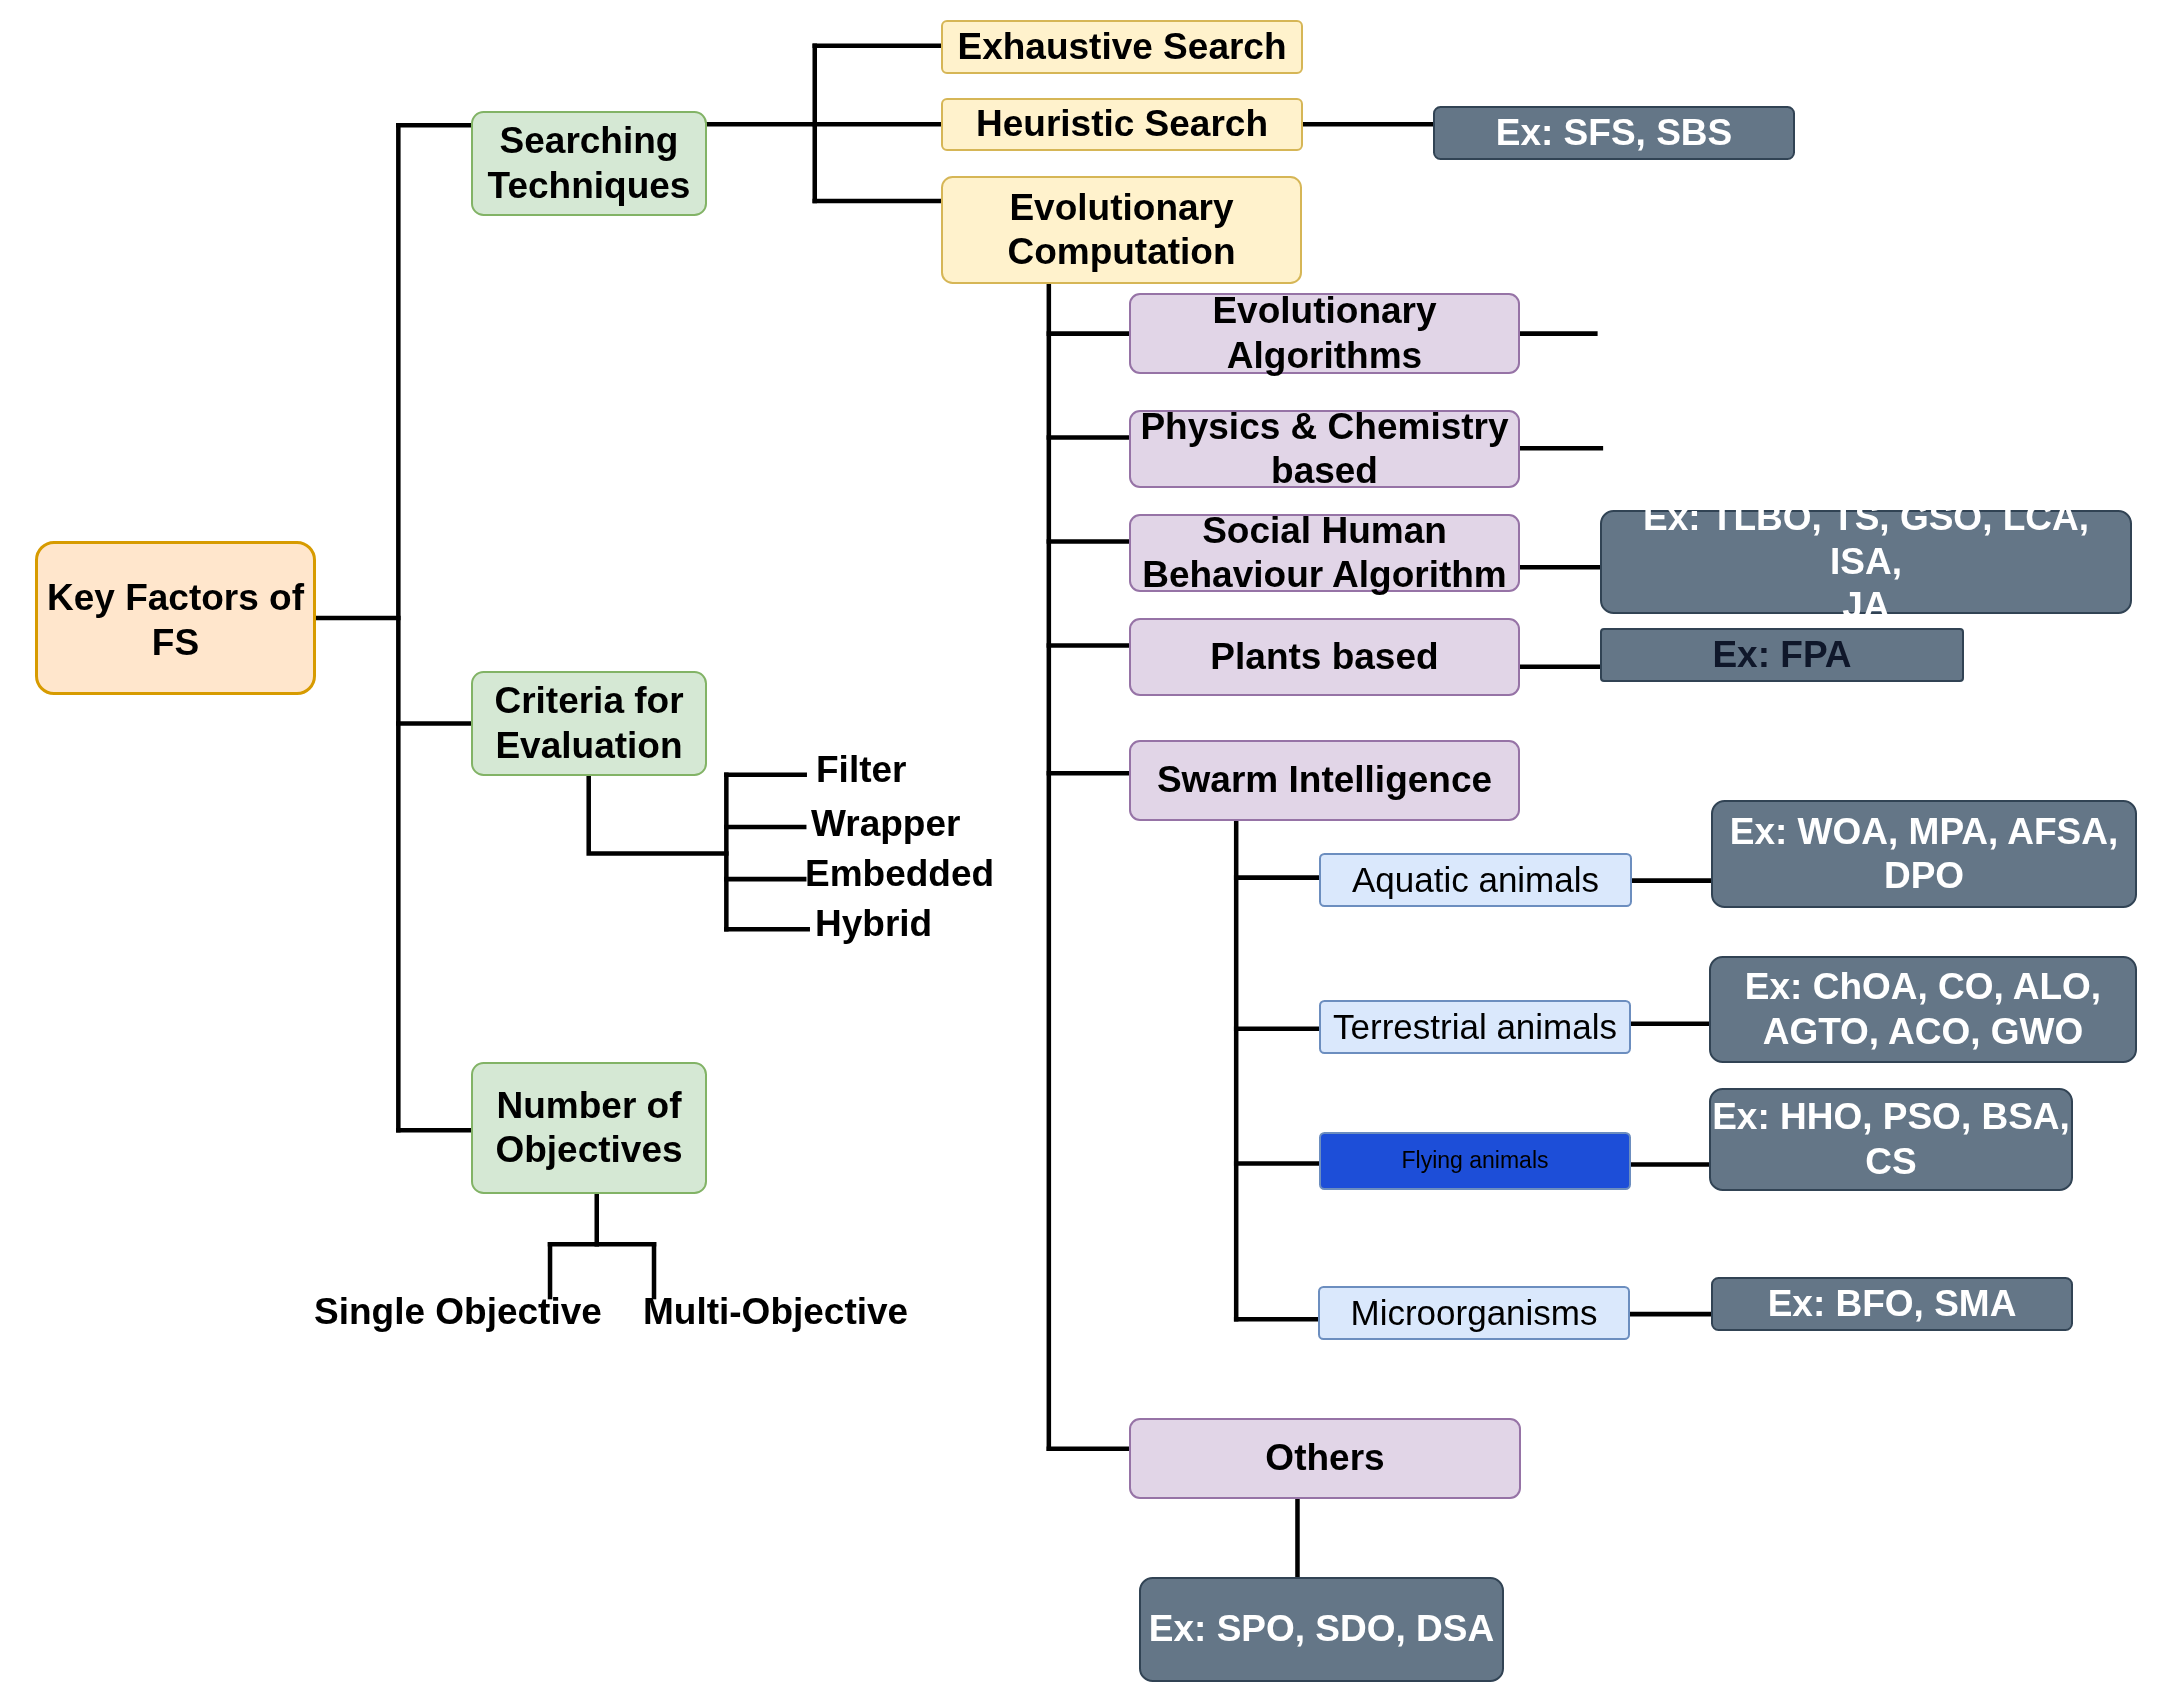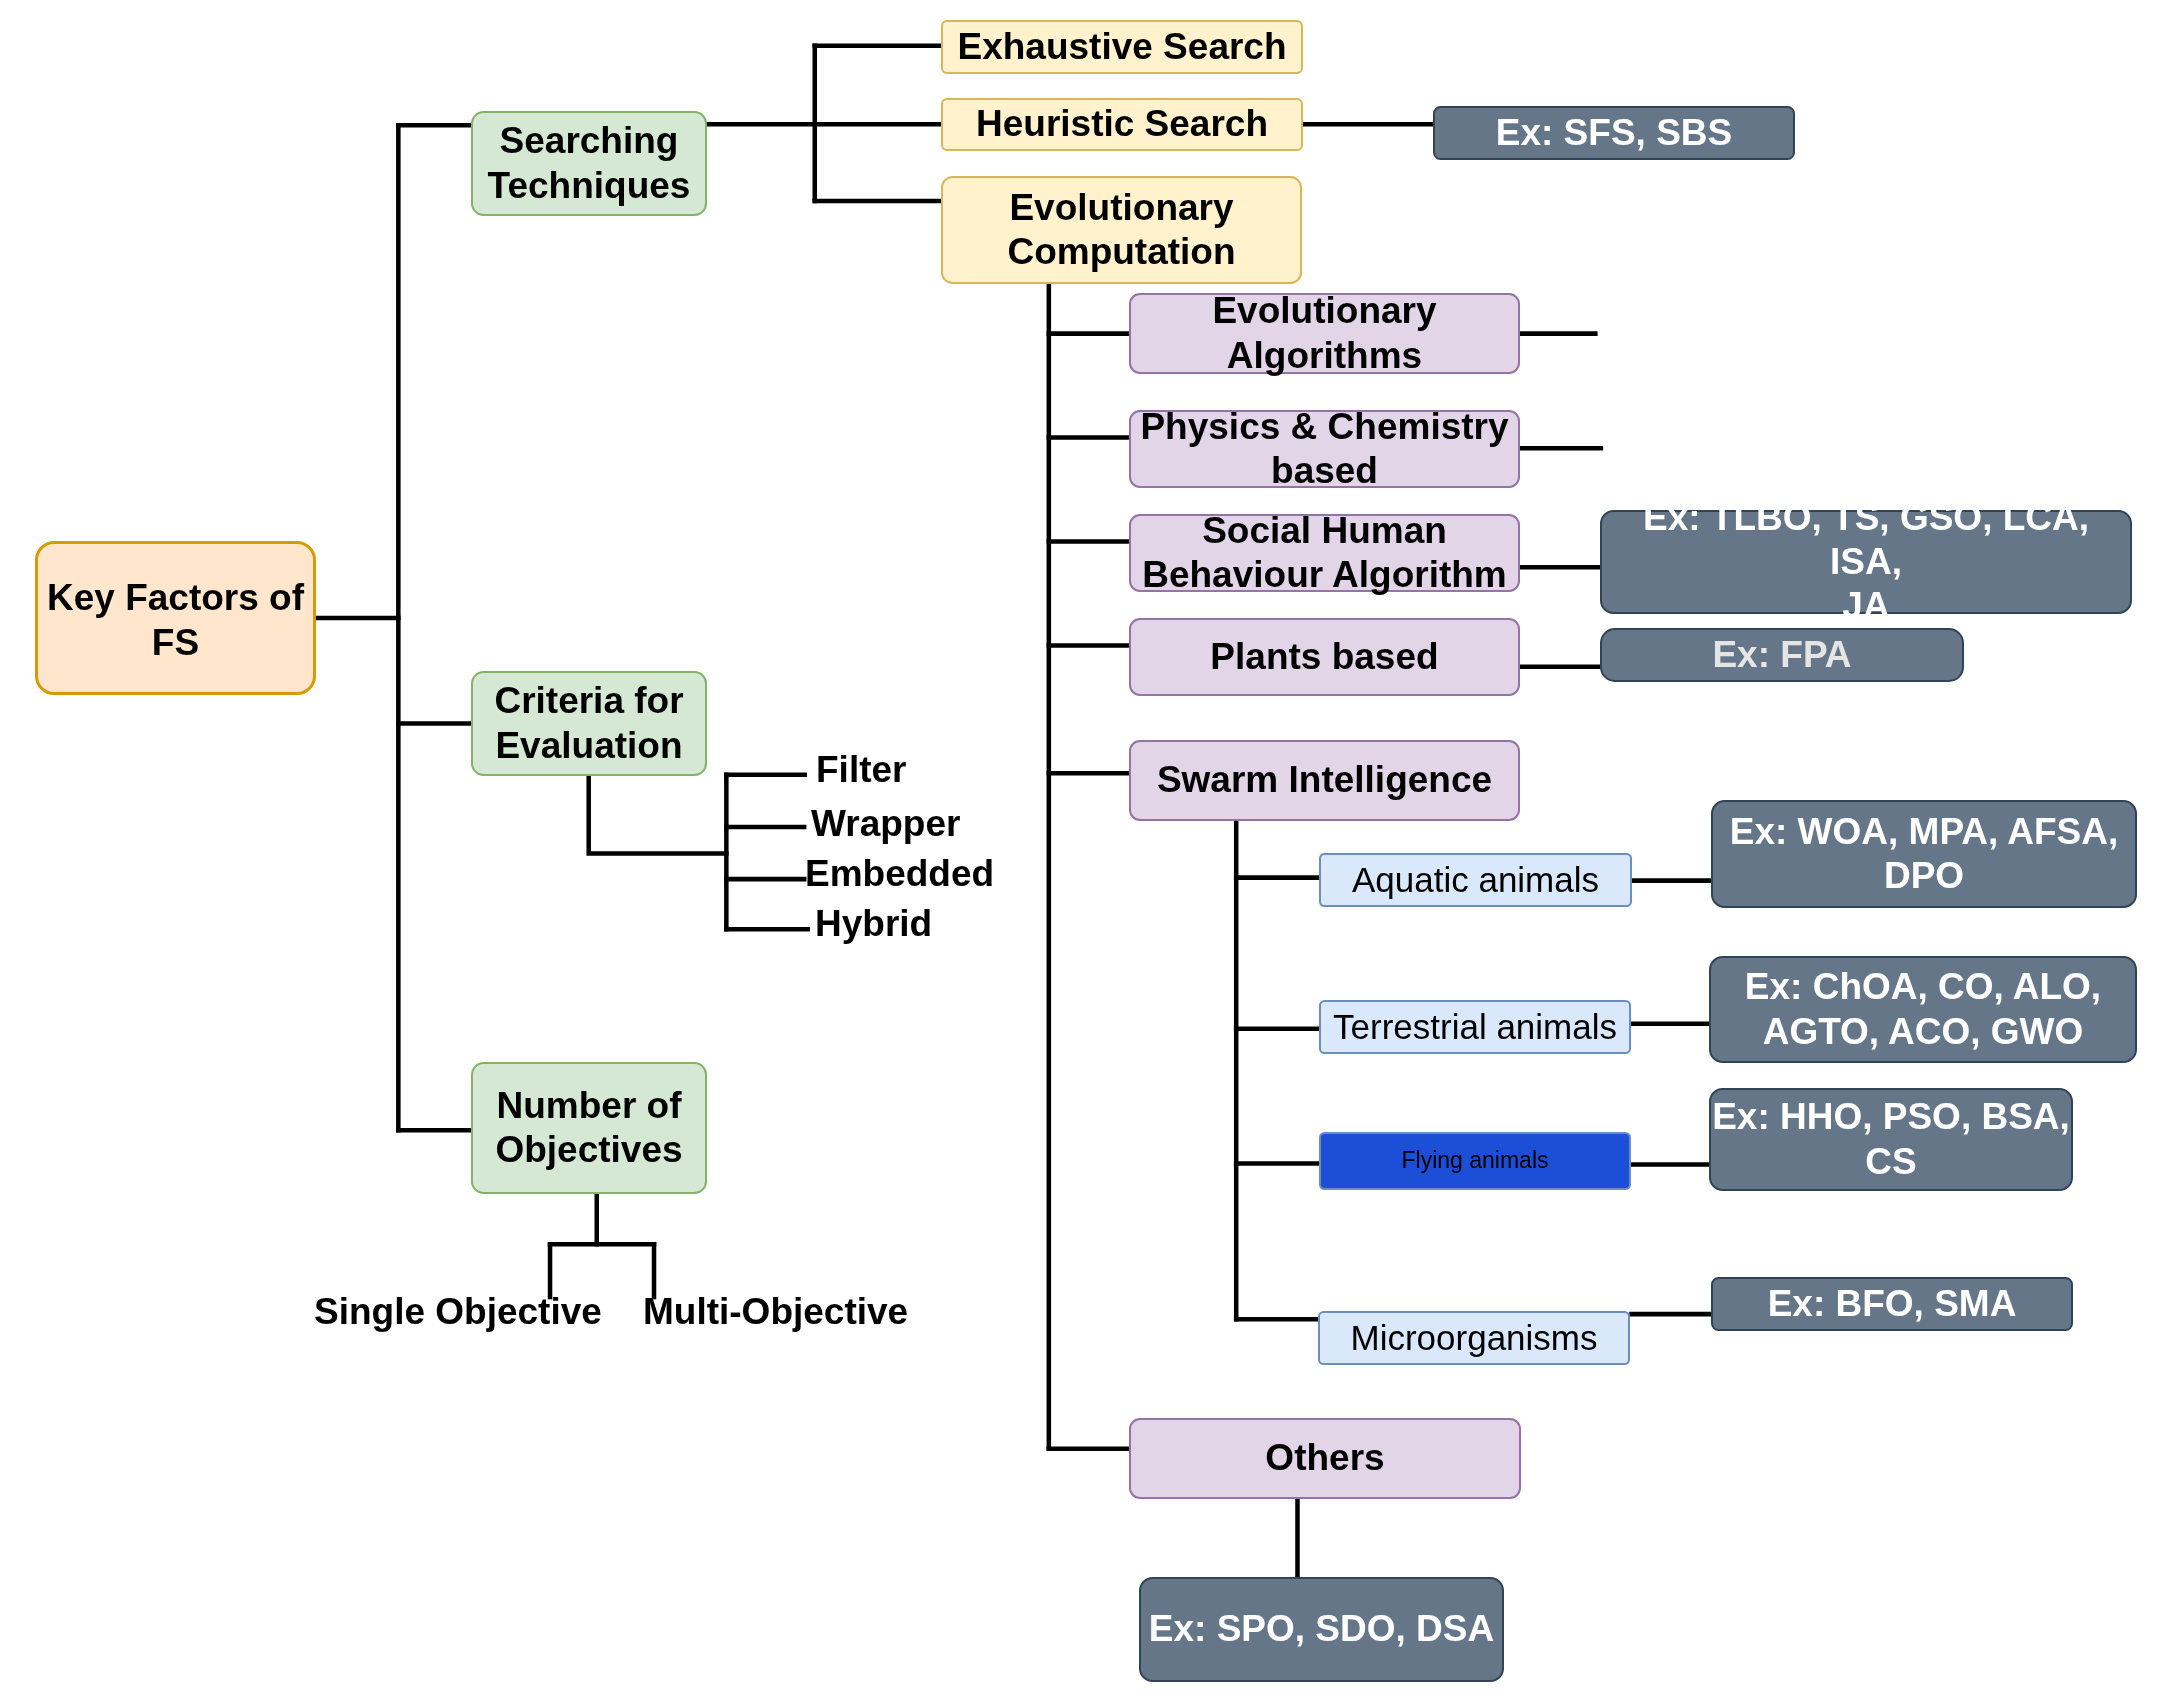--- a/index.html
+++ b/index.html
@@ -92,21 +92,21 @@
     </div>
   <div class="node" id="n-social" style="left: 1129px; top: 514px; width: 391px; height: 78px; background: rgb(225, 213, 231); border: 2.5px solid rgb(150, 115, 166); border-radius: 11px; color: rgb(0, 0, 0); font-size: 37px; font-weight: 700;">
       <span class="lbl">Social Human<br>Behaviour Algorithm</span>
     </div>
   <div class="node" id="n-ex_tlbo" style="left: 1600px; top: 510px; width: 532px; height: 104px; background: rgb(100, 118, 135); border: 2.5px solid rgb(49, 67, 84); border-radius: 13.6px; color: rgb(255, 255, 255); font-size: 37px; font-weight: 700;">
       <span class="lbl">Ex: TLBO, TS, GSO, LCA, ISA,<br>JA</span>
     </div>
   <div class="node" id="n-plants" style="left: 1129px; top: 618px; width: 391px; height: 78px; background: rgb(225, 213, 231); border: 2.5px solid rgb(150, 115, 166); border-radius: 11px; color: rgb(0, 0, 0); font-size: 37px; font-weight: 700;">
       <span class="lbl">Plants based</span>
     </div>
-  <div class="node" id="n-ex_fpa" style="left: 1600px; top: 628px; width: 364px; height: 54px; background: rgb(100, 118, 135); border: 2.5px solid rgb(49, 67, 84); border-radius: 15px; color: #e5e5e5; font-size: 37px; font-weight: 700;">
+  <div class="node" id="n-ex_fpa" style="left: 1600px; top: 628px; width: 364px; height: 54px; background: rgb(100, 118, 135); border: 2.5px solid rgb(49, 67, 84); border-radius: 4px; color: #0f172a; font-size: 37px; font-weight: 700;">
       <span class="lbl">Ex: FPA</span>
     </div>
   <div class="node" id="n-swarm" style="left: 1129px; top: 740px; width: 391px; height: 81px; background: rgb(225, 213, 231); border: 2.5px solid rgb(150, 115, 166); border-radius: 11px; color: rgb(0, 0, 0); font-size: 37px; font-weight: 700;">
       <span class="lbl">Swarm Intelligence</span>
     </div>
   <div class="node" id="n-aquatic" style="left: 1319px; top: 853px; width: 313px; height: 54px; background: rgb(218, 232, 252); border: 2.5px solid rgb(108, 142, 191); border-radius: 5.5px; color: rgb(0, 0, 0); font-size: 35px; font-weight: 400;">
       <span class="lbl">Aquatic animals</span>
     </div>
   <div class="node" id="n-ex_woa" style="left: 1711px; top: 800px; width: 426px; height: 108px; background: rgb(100, 118, 135); border: 2.5px solid rgb(49, 67, 84); border-radius: 13.6px; color: rgb(255, 255, 255); font-size: 37px; font-weight: 700;">
       <span class="lbl">Ex: WOA, MPA, AFSA,<br>DPO</span>
@@ -116,21 +116,21 @@
     </div>
   <div class="node" id="n-ex_choa" style="left: 1709px; top: 956px; width: 428px; height: 107px; background: rgb(100, 118, 135); border: 2.5px solid rgb(49, 67, 84); border-radius: 13.6px; color: rgb(255, 255, 255); font-size: 37px; font-weight: 700;">
       <span class="lbl">Ex: ChOA, CO, ALO,<br>AGTO, ACO, GWO</span>
     </div>
   <div class="node" id="n-flying" style="left: 1319px; top: 1132px; width: 312px; height: 58px; background: #1d4ed8; border: 2.5px solid rgb(108, 142, 191); border-radius: 5.5px; color: rgb(0, 0, 0); font-size: 23px; font-weight: 400;">
       <span class="lbl">Flying animals</span>
     </div>
   <div class="node" id="n-ex_hho" style="left: 1709px; top: 1088px; width: 364px; height: 103px; background: rgb(100, 118, 135); border: 2.5px solid rgb(49, 67, 84); border-radius: 13.6px; color: rgb(255, 255, 255); font-size: 37px; font-weight: 700;">
       <span class="lbl">Ex: HHO, PSO, BSA,<br>CS</span>
     </div>
-  <div class="node" id="n-micro" style="left: 1318px; top: 1286px; width: 312px; height: 54px; background: rgb(218, 232, 252); border: 2.5px solid rgb(108, 142, 191); border-radius: 5.5px; color: rgb(0, 0, 0); font-size: 35px; font-weight: 400; margin-top: 25px;">
+  <div class="node" id="n-micro" style="left: 1318px; top: 1286px; width: 312px; height: 54px; background: rgb(218, 232, 252); border: 2.5px solid rgb(108, 142, 191); border-radius: 5.5px; color: rgb(0, 0, 0); font-size: 35px; font-weight: 400;">
       <span class="lbl">Microorganisms</span>
     </div>
   <div class="node" id="n-ex_bfo" style="left: 1711px; top: 1277px; width: 362px; height: 54px; background: rgb(100, 118, 135); border: 2.5px solid rgb(49, 67, 84); border-radius: 7.5px; color: rgb(255, 255, 255); font-size: 37px; font-weight: 700;">
       <span class="lbl">Ex: BFO, SMA</span>
     </div>
   <div class="node" id="n-others" style="left: 1129px; top: 1418px; width: 392px; height: 81px; background: rgb(225, 213, 231); border: 2.5px solid rgb(150, 115, 166); border-radius: 11px; color: rgb(0, 0, 0); font-size: 37px; font-weight: 700;">
       <span class="lbl">Others</span>
     </div>
   <div class="node" id="n-ex_spo" style="left: 1139px; top: 1577px; width: 365px; height: 105px; background: rgb(100, 118, 135); border: 2.5px solid rgb(49, 67, 84); border-radius: 13.6px; color: rgb(255, 255, 255); font-size: 37px; font-weight: 700;">
       <span class="lbl">Ex: SPO, SDO, DSA</span>

